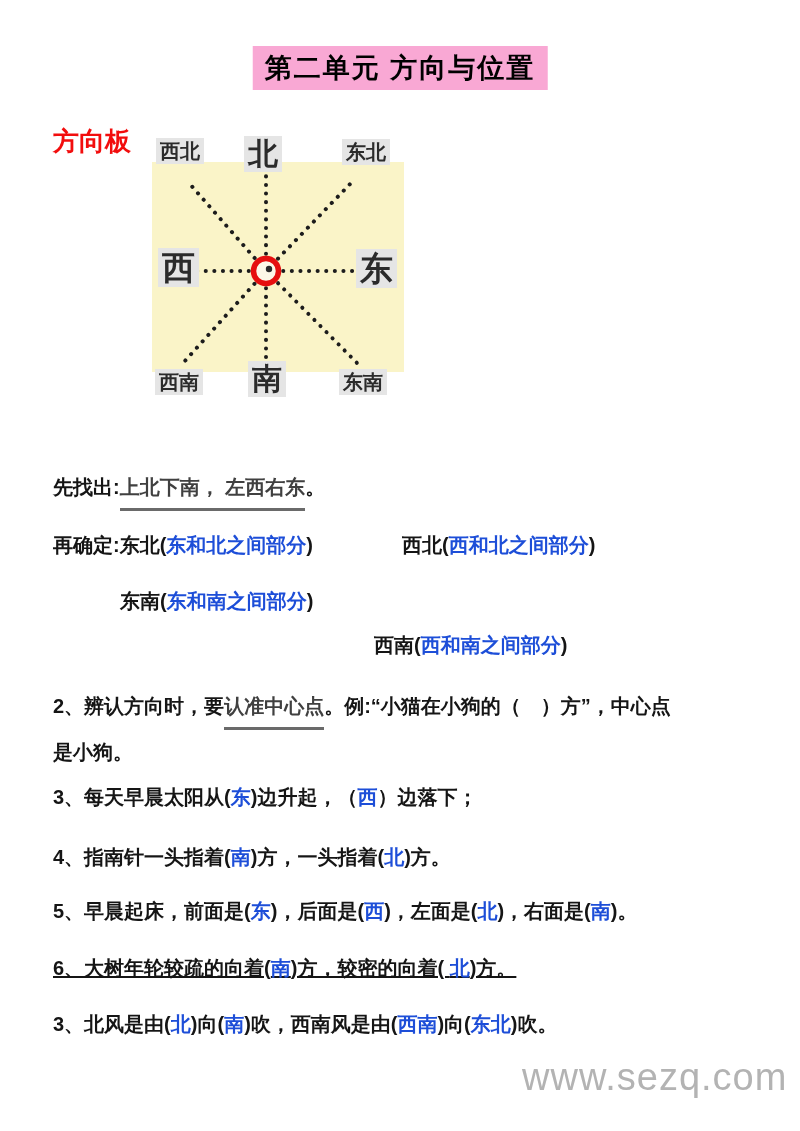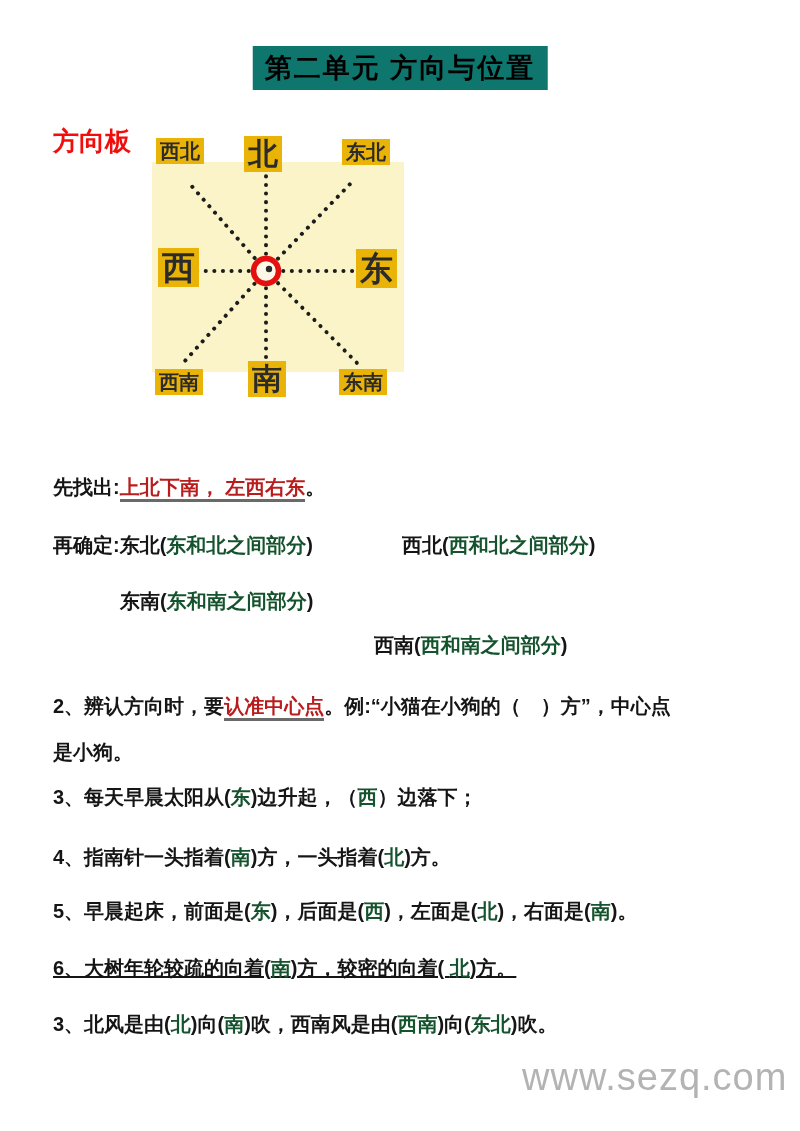--- a/index.html
+++ b/index.html
@@ -2,48 +2,48 @@
 <html><head>
 <meta charset="utf-8">
 <style>
   html,body { margin:0; padding:0; background:#ffffff; }
   .page {
     position:relative; width:800px; height:1131px; background:#ffffff;
     font-family:"Liberation Sans","DejaVu Sans",sans-serif; overflow:hidden;
   }
   .title {
     position:absolute; top:46px; left:50%; transform:translateX(-50%);
-    background:#0f766e; color:#000; font-size:27px; font-weight:bold;
+    background:#f9a8d4; color:#000; font-size:27px; font-weight:bold;
     padding:4px 12px; letter-spacing:2px; white-space:pre;
   }
   .caption {
     position:absolute; left:53px; top:124px; color:#f20d0d;
     font-size:26px; font-weight:bold;
   }
   .compass { position:absolute; left:150px; top:136px; width:258px; height:268px; }
   .compass .yellow {
     position:absolute; left:2px; top:26px; width:252px; height:210px;
     background:#faf4c8;
   }
   .compass svg { position:absolute; left:0; top:0; }
   .clabel {
-    position:absolute; background:#eab308; color:#2b2b2b; line-height:1;
+    position:absolute; background:#e5e5e5; color:#2b2b2b; line-height:1;
     padding:3px 4px; font-family:"DejaVu Serif","Liberation Serif",serif;
     font-weight:bold; white-space:pre;
   }
   .cl-small { font-size:20px; }
   .cl-big   { font-size:30px; }
   .cl-huge  { font-size:33px; }
   .line {
     position:absolute; left:53px; height:28px; font-size:20px; font-weight:bold;
     color:#151515; white-space:pre; line-height:28px;
   }
   .col { position:absolute; top:0; white-space:pre; }
-  .seg-red  { color:#14532d; }
-  .seg-blue { color:#b91c1c; border-bottom:3px solid #6a6a6a; padding-bottom:1px; }
+  .seg-red  { color:#1d4ed8; }
+  .seg-blue { color:#404040; border-bottom:3px solid #6a6a6a; padding-bottom:10px; }
   .watermark {
     position:absolute; left:522px; top:1056px; font-size:38px; color:#b3b3b3;
     font-weight:400; letter-spacing:1px; font-family:"Liberation Sans",sans-serif;
   }
 </style>
 </head>
 <body>
 
 <div class="page">
 

